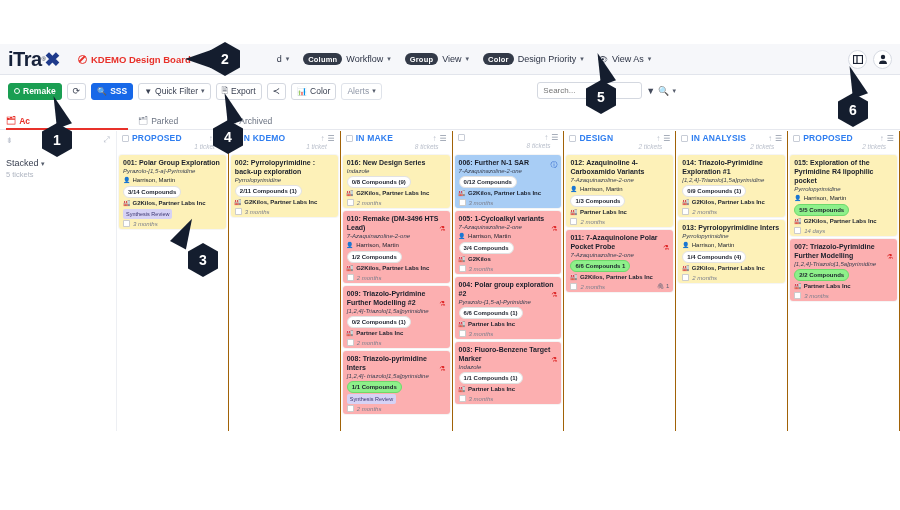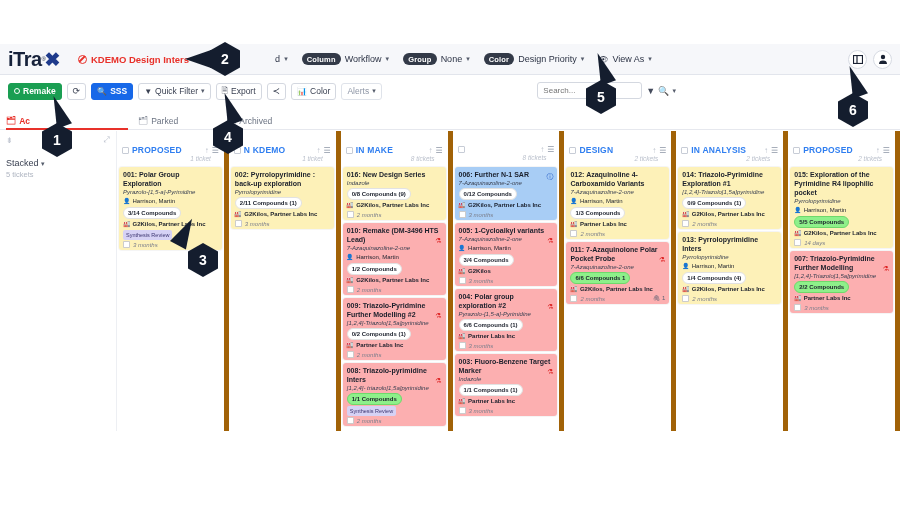--- a/index.html
+++ b/index.html
@@ -71,21 +71,21 @@
   
   .board { position:absolute; left:0; top:131px; width:900px; height:300px; display:flex; }
   .lane-left { width:117px; flex:none; padding:3px 6px 0 6px; border-right:1px solid #edeff3;}
   .lane-toolrow { display:flex; justify-content:space-between; align-items:center;
                   height:12px; color:#b9bfcb; font-size:8px; }
   .stacked { font-size:9px; color:#3a4152; margin-top:12px; }
   .stacked .caret { font-size:7px; }
   .lane-count { font-size:7.5px; color:#b0b6c2; margin-top:2px; }
 
   .cols { flex:1; display:flex; }
-  .col { flex:1; min-width:0; border-right:5px solid #a16207; padding:12px 2px; }
+  .col { flex:1; min-width:0; border-right:1px solid #a16207; padding:0 2px; }
   .col-head { height:24px; padding:2px 3px 0 3px; }
   .col-head-row { display:flex; align-items:center; gap:3px; }
   .col-check { width:7px;height:7px;border:1px solid #c7ccd6;border-radius:1px;background:#fff; }
   .col-title { font-size:8.5px; font-weight:700; color:#2f7ef0; letter-spacing:.2px; flex:1;
                white-space:nowrap; overflow:hidden; }
   .col-up { font-size:8px; color:#b9bfcb; }
   .col-menu { font-size:8px; color:#8e96a6; line-height:7px; }
   .col-sub { text-align:right; font-size:6.5px; color:#b9bfcb; padding-right:8px; font-style:italic;}
 
   .card { border-radius:3px; margin-bottom:3px; padding:3px 4px 2px 4px;
@@ -135,37 +135,37 @@
 
   <div class="topbar">
     <div class="logo">
       <span>iTra</span>
         <sup>®</sup>
       <span class="x">✖</span>
     </div>
 
     <div class="board-name">
       <span class="ban-icon"></span>
-      <span>KDEMO Design Inters</span>
+      <span>KDEMO Design Board</span>
     </div>
 
     <div class="tb-item" style="margin-left:86px">
       <span>d</span>
       <span class="caret">▾</span>
     </div>
 
     <div class="tb-item">
       <span class="pill">Column</span>
       <span>Workflow</span>
       <span class="caret">▾</span>
     </div>
 
     <div class="tb-item">
       <span class="pill">Group</span>
-      <span>None</span>
+      <span>View</span>
       <span class="caret">▾</span>
     </div>
 
     <div class="tb-item">
       <span class="pill">Color</span>
       <span>Design Priority</span>
       <span class="caret">▾</span>
     </div>
 
     <div class="tb-item">

